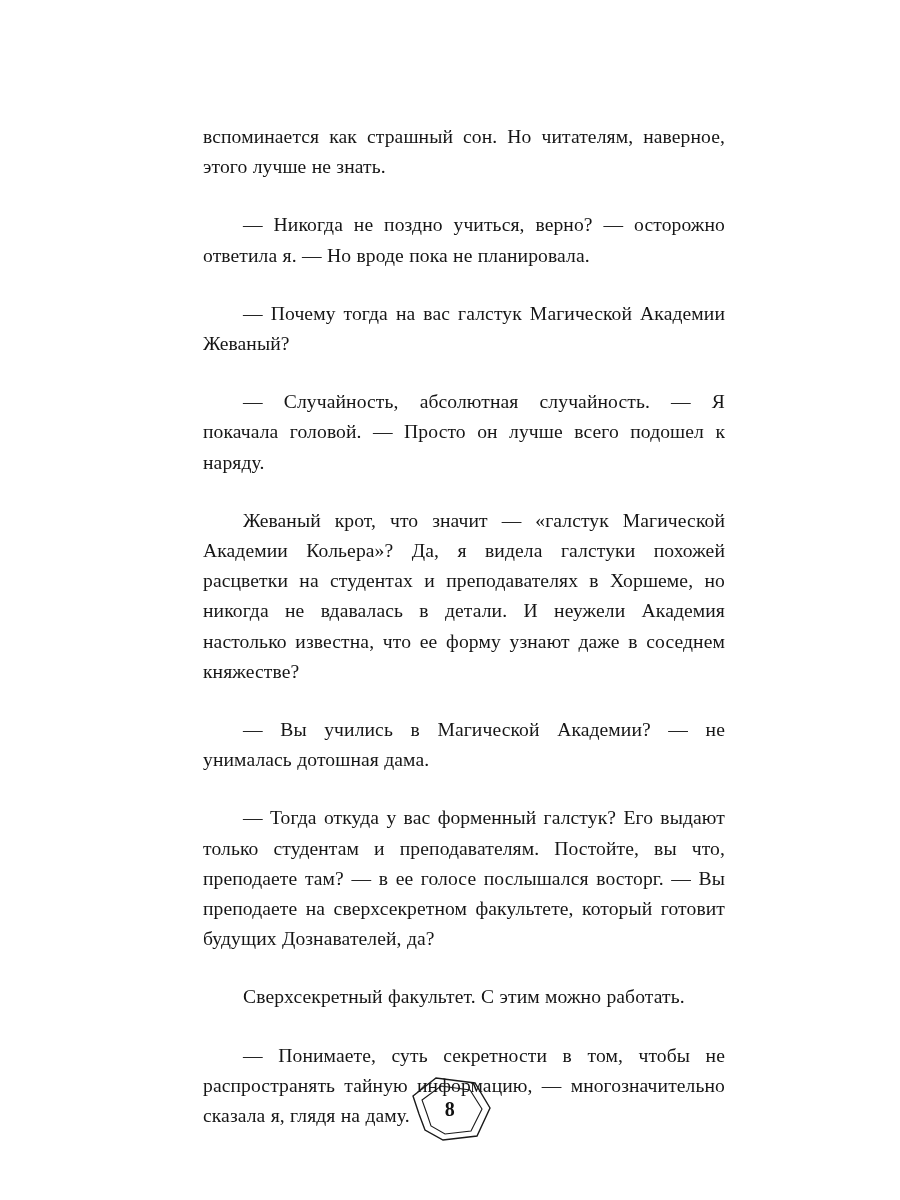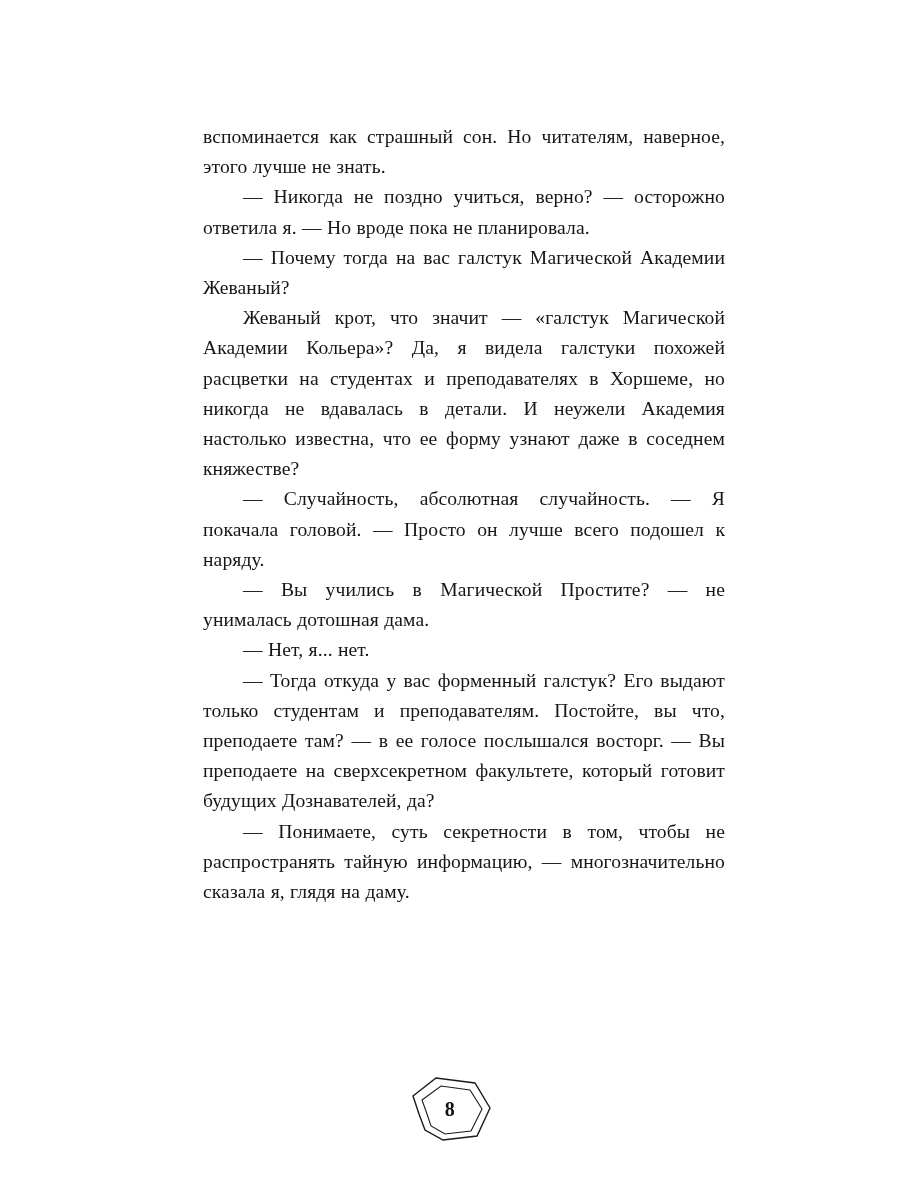--- a/index.html
+++ b/index.html
@@ -34,20 +34,21 @@
     font-size: 19.6px;
     line-height: 30.2px;
     text-align: justify;
     text-justify: inter-word;
     letter-spacing: 0.1px;
     color: #161616;
     word-spacing: 0.3px;
   }
   .para.indent {
     text-indent: 40px;
+    margin-top: 28px;
   }
   .para.noindent {
     text-indent: 0;
   }
   .page-number-wrap {
     position: absolute;
     left: 0;
     top: 1068px;
     width: 900px;
     height: 80px;
@@ -81,25 +82,25 @@
 </style>
 </head>
 <body>
 
 <div class="page">
 
   <div class="text-column">
     <p class="para noindent">вспоминается как страшный сон. Но читателям, наверное, этого лучше не знать.</p>
     <p class="para indent">— Никогда не поздно учиться, верно? — осторожно ответила я. — Но вроде пока не планировала.</p>
     <p class="para indent">— Почему тогда на вас галстук Магической Академии Жеваный?</p>
+    <p class="para indent">— Случайность, абсолютная случайность. — Я покачала головой. — Просто он лучше всего подошел к наряду.</p>
     <p class="para indent">Жеваный крот, что значит — «галстук Магической Академии Кольера»? Да, я видела галстуки похожей расцветки на студентах и преподавателях в Хоршеме, но никогда не вдавалась в детали. И неужели Академия настолько известна, что ее форму узнают даже в соседнем княжестве?</p>
-    <p class="para indent">— Случайность, абсолютная случайность. — Я покачала головой. — Просто он лучше всего подошел к наряду.</p>
-    <p class="para indent">— Вы учились в Магической Простите? — не унималась дотошная дама.</p>
-    <p class="para indent">— Нет, я... нет.</p>
+    <p class="para indent">— Вы учились в Магической Академии? — не унималась дотошная дама.</p>
     <p class="para indent">— Тогда откуда у вас форменный галстук? Его выдают только студентам и преподавателям. Постойте, вы что, преподаете там? — в ее голосе послышался восторг. — Вы преподаете на сверхсекретном факультете, который готовит будущих Дознавателей, да?</p>
+    <p class="para indent">Сверхсекретный факультет. С этим можно работать.</p>
     <p class="para indent">— Понимаете, суть секретности в том, чтобы не распространять тайную информацию, — многозначительно сказала я, глядя на даму.</p>
   </div>
 
   <div class="page-number-wrap">
     <div class="pn-box">
       <svg width="94" height="68" viewBox="0 0 94 68">
         <polygon points="10,22 33,4 72,9 87,34 74,62 40,66 22,56 16,40" fill="none" stroke="#1a1a1a" stroke-width="1.4"></polygon>
         <polygon points="19,26 38,12 67,16 79,35 68,57 42,60 28,52 24,40" fill="none" stroke="#1a1a1a" stroke-width="1.1"></polygon>
       </svg>
       <span class="pn-num">8</span>

